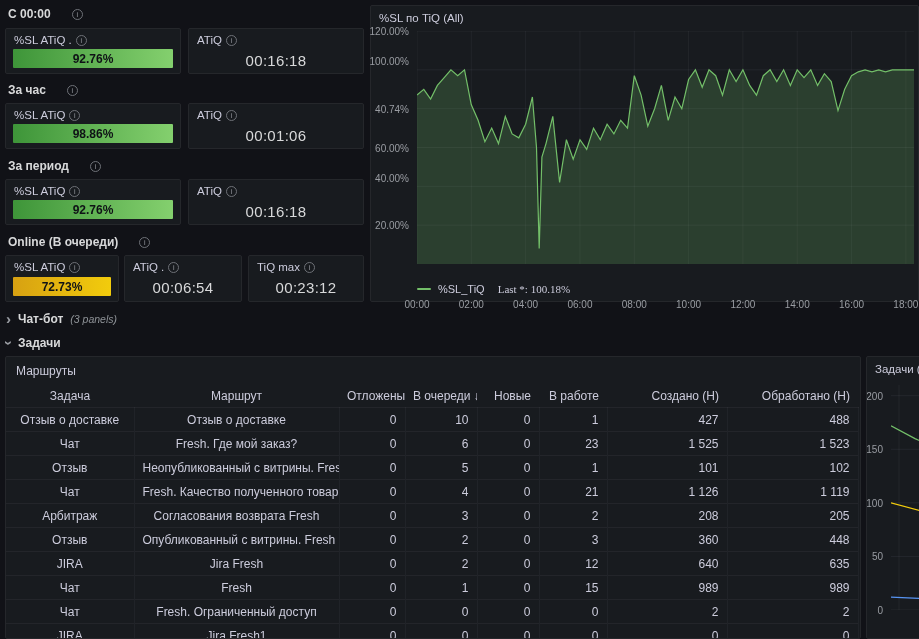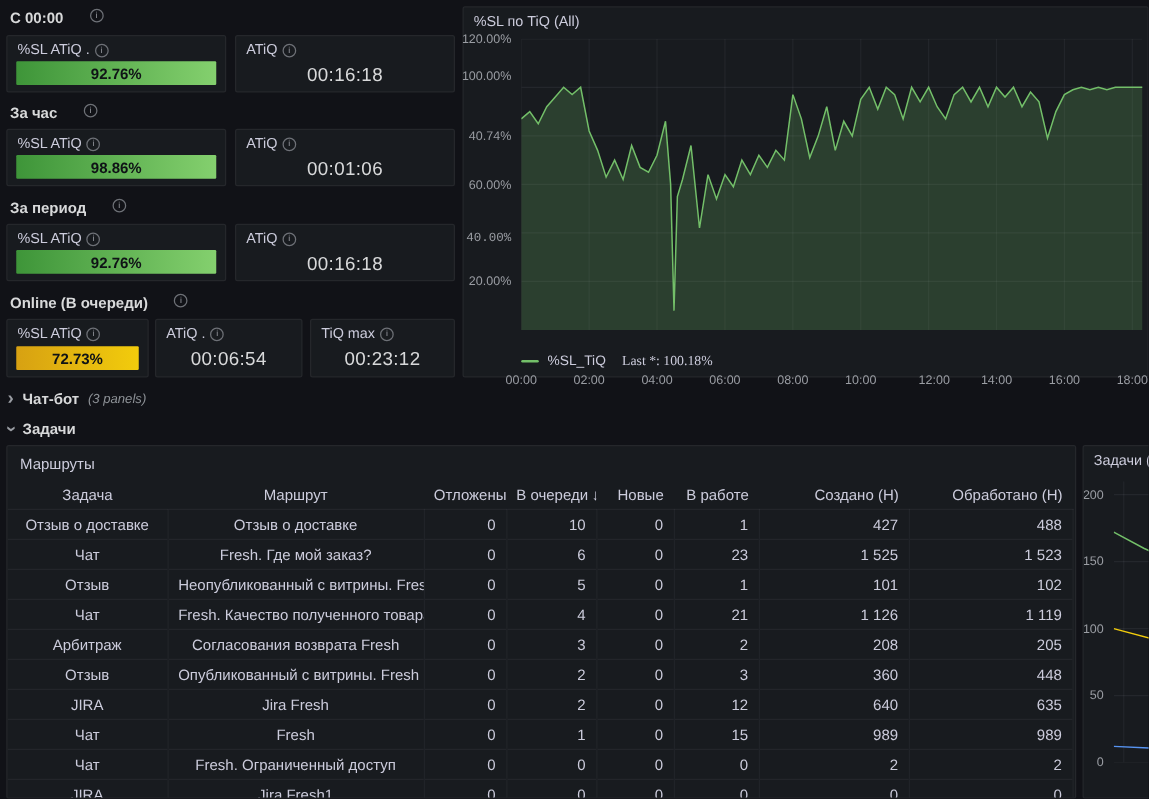--- a/index.html
+++ b/index.html
@@ -3,21 +3,21 @@
 <meta charset="utf-8">
 <style>
   * { margin:0; padding:0; box-sizing:border-box; }
   html,body { background:#111217; }
   body { font-family:"Liberation Sans","DejaVu Sans",sans-serif; color:#ccccdc; }
   #screen { position:relative; width:919px; height:639px; overflow:hidden; background:#111217; }
 
   .panel { position:absolute; background:#181b1f; border:1px solid #25272b; border-radius:2px; }
   .panel-title { font-size:11.5px; color:#ccccdc; white-space:nowrap; }
 
-  .section-label { position:absolute; left:8px; display:flex; align-items:flex-start; gap:21px;
+  .section-label { position:absolute; left:8px; display:flex; align-items:center; gap:21px;
     font-size:12px; font-weight:700; color:#d8d9da; height:14px; }
   .info-icon { width:11px; height:11px; border:1px solid #6e7177; border-radius:50%;
     color:#9a9da3; font-size:7px; line-height:9px; text-align:center; display:inline-block;
     flex:0 0 auto; font-weight:400; font-style:normal; }
 
   .stat-panel .panel-title { position:absolute; top:5px; left:8px; display:flex; align-items:center; gap:4px; }
   .gauge-bar { position:absolute; left:7px; right:7px; bottom:5px; height:19px; border-radius:1px;
     display:flex; align-items:center; justify-content:center; font-size:12px; font-weight:700; color:#0f1216; }
   .gauge-green { background:linear-gradient(90deg,#3e9539,#84d06e); }
   .gauge-orange { background:linear-gradient(90deg,#d7a112,#f2cc0c); }
@@ -154,21 +154,21 @@
     <div class="stat-value">00:23:12</div>
   </div>
 
   <div class="panel" style="left:370px;top:5px;width:549px;height:297px">
     <div class="chart-title">%SL по TiQ (All)</div>
     <div class="yaxis" id="main-yaxis" style="left:0;top:25px;width:42px;height:233px">
         <span class="tick-label" style="top: -5px;">120.00%</span>
         <span class="tick-label" style="top: 25px;">100.00%</span>
         <span class="tick-label" style="top: 72.6667px;">40.74%</span>
         <span class="tick-label" style="top: 111.5px;">60.00%</span>
-        <span class="tick-label" style="top: 155px; font-family: Liberation Mono, monospace;">40.00%</span>
+        <span class="tick-label" style="top: 142px;">40.00%</span>
         <span class="tick-label" style="top: 189.167px;">20.00%</span>
       </div>
     <svg class="plot-svg" id="main-plot" style="left:46px;top:25px" width="497" height="233" viewBox="0 0 497 233">
         <line x1="0" x2="497" y1="0" y2="0" stroke="rgba(204,204,220,0.07)"></line>
         <line x1="0" x2="497" y1="38.833333333333314" y2="38.833333333333314" stroke="rgba(204,204,220,0.07)"></line>
         <line x1="0" x2="497" y1="77.66666666666669" y2="77.66666666666669" stroke="rgba(204,204,220,0.07)"></line>
         <line x1="0" x2="497" y1="116.5" y2="116.5" stroke="rgba(204,204,220,0.07)"></line>
         <line x1="0" x2="497" y1="155.33333333333334" y2="155.33333333333334" stroke="rgba(204,204,220,0.07)"></line>
         <line x1="0" x2="497" y1="194.16666666666669" y2="194.16666666666669" stroke="rgba(204,204,220,0.07)"></line>
         <line x1="0" x2="0" y1="0" y2="233" stroke="rgba(204,204,220,0.06)"></line>
@@ -184,21 +184,21 @@
         <polygon points="0.0,64.1 6.8,58.3 13.6,68.0 20.4,54.4 27.2,46.6 33.9,38.8 40.7,44.7 47.5,38.8 54.3,73.8 61.1,89.3 67.9,110.7 74.7,97.1 81.5,112.6 88.3,85.4 95.1,102.9 101.8,106.8 108.6,93.2 115.4,66.0 119.5,116.5 122.2,217.5 124.9,126.2 129.0,112.6 135.8,85.4 142.6,151.4 149.4,108.7 156.2,128.1 163.0,108.7 169.7,118.4 176.5,97.1 183.3,108.7 190.1,93.2 196.9,102.9 203.7,89.3 210.5,97.1 217.3,44.7 224.1,64.1 230.8,95.1 237.6,77.7 244.4,54.4 251.2,89.3 258.0,66.0 264.8,77.7 271.6,48.5 278.4,38.8 285.2,56.3 292.0,38.8 298.7,44.7 305.5,64.1 312.3,38.8 319.1,50.5 325.9,38.8 332.7,54.4 339.5,64.1 346.3,44.7 353.1,38.8 359.8,50.5 366.6,38.8 373.4,54.4 380.2,38.8 387.0,46.6 393.8,38.8 400.6,54.4 407.4,42.7 414.2,50.5 421.0,79.6 427.7,58.3 434.5,44.7 441.3,40.8 448.1,38.8 454.9,40.8 461.7,38.8 468.5,40.8 475.3,38.8 482.1,38.8 488.9,38.8 497.0,38.8 497.0,233 0.0,233" fill="#73bf69" fill-opacity="0.22"></polygon>
         <polyline points="0.0,64.1 6.8,58.3 13.6,68.0 20.4,54.4 27.2,46.6 33.9,38.8 40.7,44.7 47.5,38.8 54.3,73.8 61.1,89.3 67.9,110.7 74.7,97.1 81.5,112.6 88.3,85.4 95.1,102.9 101.8,106.8 108.6,93.2 115.4,66.0 119.5,116.5 122.2,217.5 124.9,126.2 129.0,112.6 135.8,85.4 142.6,151.4 149.4,108.7 156.2,128.1 163.0,108.7 169.7,118.4 176.5,97.1 183.3,108.7 190.1,93.2 196.9,102.9 203.7,89.3 210.5,97.1 217.3,44.7 224.1,64.1 230.8,95.1 237.6,77.7 244.4,54.4 251.2,89.3 258.0,66.0 264.8,77.7 271.6,48.5 278.4,38.8 285.2,56.3 292.0,38.8 298.7,44.7 305.5,64.1 312.3,38.8 319.1,50.5 325.9,38.8 332.7,54.4 339.5,64.1 346.3,44.7 353.1,38.8 359.8,50.5 366.6,38.8 373.4,54.4 380.2,38.8 387.0,46.6 393.8,38.8 400.6,54.4 407.4,42.7 414.2,50.5 421.0,79.6 427.7,58.3 434.5,44.7 441.3,40.8 448.1,38.8 454.9,40.8 461.7,38.8 468.5,40.8 475.3,38.8 482.1,38.8 488.9,38.8 497.0,38.8" fill="none" stroke="#73bf69" stroke-width="1.2"></polyline>
       </svg>
     <div class="xaxis" id="main-xaxis" style="left:46px;top:261px;width:497px;height:13px">
         <span class="tick-label" style="left: -17px; width: 34px;">00:00</span>
         <span class="tick-label" style="left: 37.3169px; width: 34px;">02:00</span>
         <span class="tick-label" style="left: 91.6339px; width: 34px;">04:00</span>
         <span class="tick-label" style="left: 145.951px; width: 34px;">06:00</span>
         <span class="tick-label" style="left: 200.268px; width: 34px;">08:00</span>
         <span class="tick-label" style="left: 254.585px; width: 34px;">10:00</span>
-        <span class="tick-label" style="left: 308.902px; width: 34px; text-align: right;">12:00</span>
+        <span class="tick-label" style="left: 308.902px; width: 34px;">12:00</span>
         <span class="tick-label" style="left: 363.219px; width: 34px;">14:00</span>
         <span class="tick-label" style="left: 417.536px; width: 34px;">16:00</span>
         <span class="tick-label" style="left: 471.852px; width: 34px;">18:00</span>
       </div>
     <div class="legend" style="left:46px;bottom:6px">
       <span class="legend-marker" style="background:#73bf69"></span>
       <span>%SL_TiQ</span>
       <span class="legend-stat">Last *: 100.18%</span>
     </div>
   </div>

